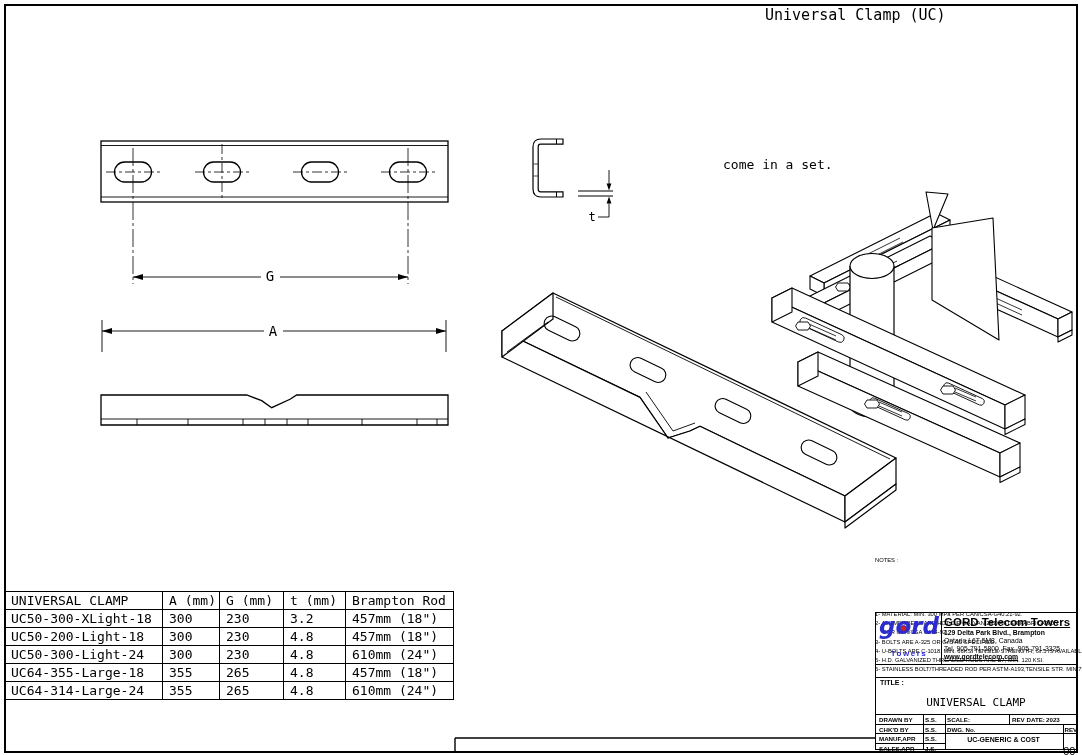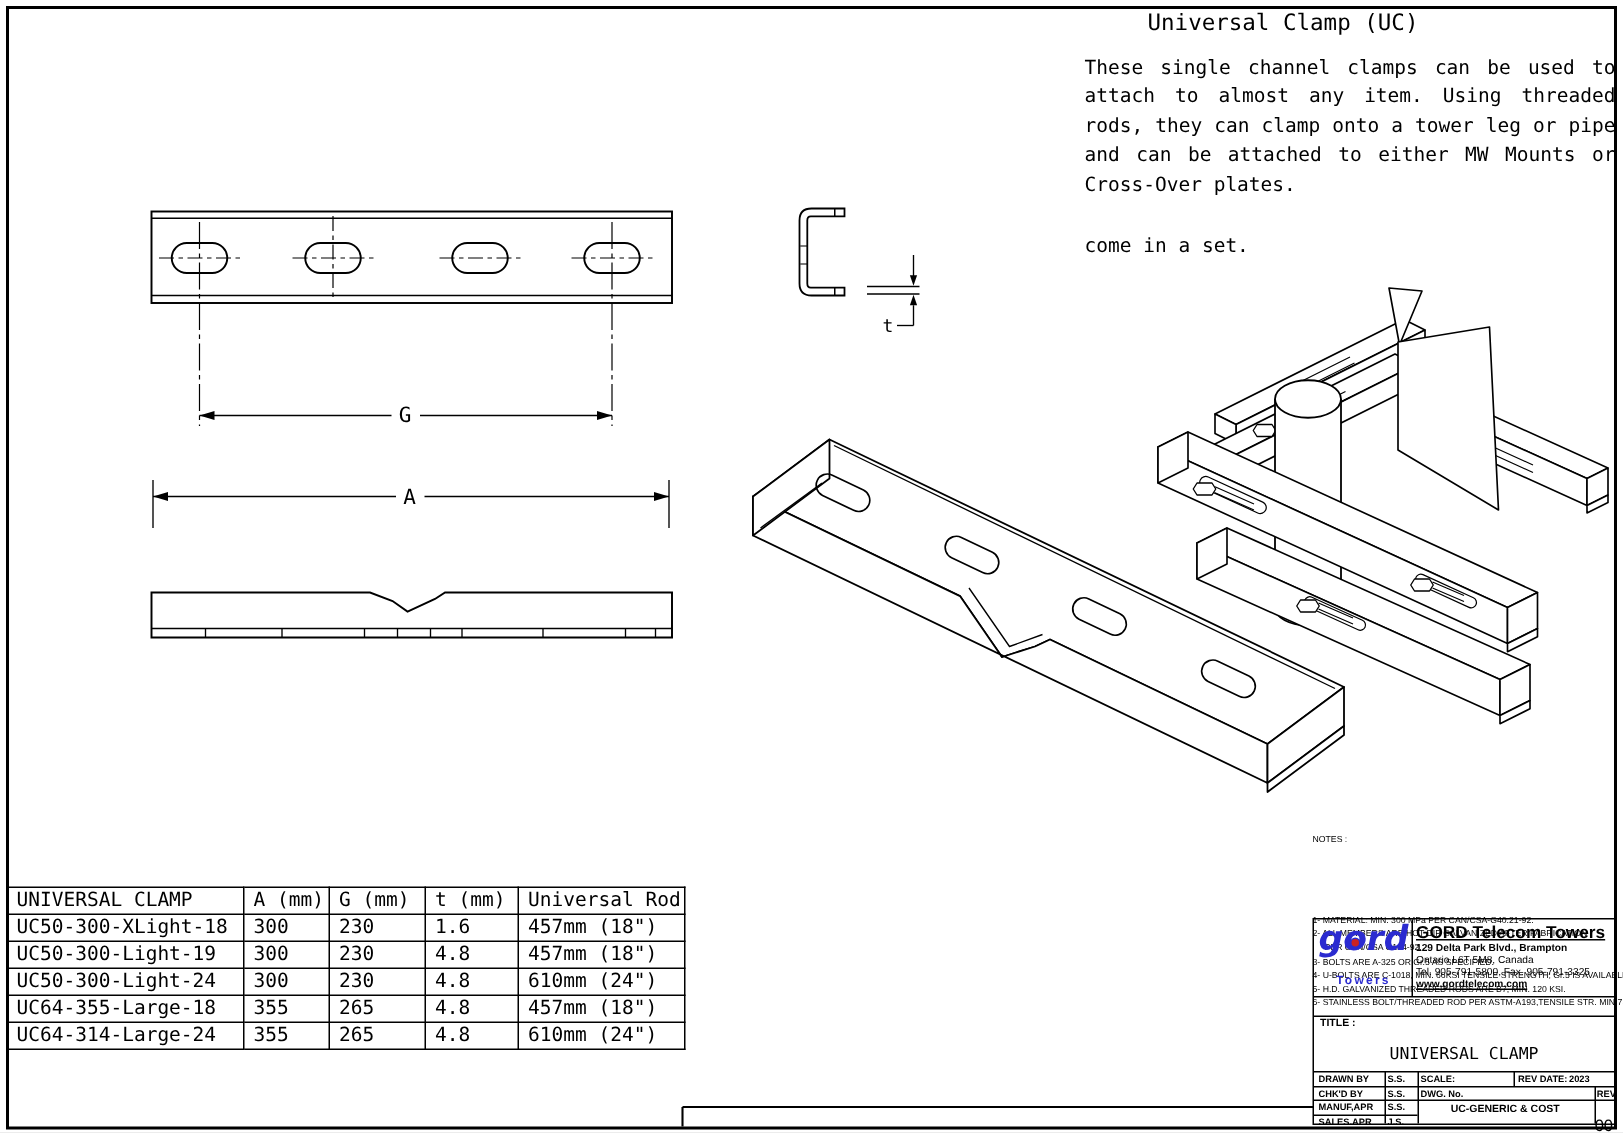--- a/index.html
+++ b/index.html
@@ -201,62 +201,54 @@
 
     <g stroke="#000" stroke-width="1.4">
       <line x1="455" y1="738" x2="876" y2="738"></line>
       <line x1="455" y1="738" x2="455" y2="751"></line>
     </g>
   </svg>
 
   <div class="frame"></div>
 
   <div class="desc-title">Universal Clamp (UC)</div>
-  <div class="desc-par" id="para1">
-
-  <div>These single channel clamps can be used to</div>
-      <div>attach to almost any item. Using threaded</div>
-      <div>rods, they can clamp onto a tower leg or pipe</div>
-      <div>and can be attached to either MW Mounts or</div>
-      <div>Cross-Over plates.</div>
-    </div>
   <div class="desc-par" id="para2">
 
       <div>come in a set.</div>
     </div>
 
   <table class="spec">
     <colgroup>
       <col style="width:158px">
         <col style="width:57px">
         <col style="width:64px">
       <col style="width:62px">
         <col style="width:108px">
     </colgroup>
     <thead>
       <tr>
         <th>UNIVERSAL CLAMP</th>
         <th>A (mm)</th>
         <th>G (mm)</th>
         <th>t (mm)</th>
-        <th>Universal Rod</th>
+        <th>Brampton Rod</th>
       </tr>
     </thead>
     <tbody>
 
         <tr>
           <td>UC50-300-XLight-18</td>
           <td>300</td>
           <td>230</td>
-          <td>1.6</td>
+          <td>3.2</td>
           <td>457mm (18")</td>
         </tr>
 
         <tr>
-          <td>UC50-300-Light-19</td>
+          <td>UC50-200-Light-18</td>
           <td>300</td>
           <td>230</td>
           <td>4.8</td>
           <td>457mm (18")</td>
         </tr>
 
         <tr>
           <td>UC50-300-Light-24</td>
           <td>300</td>
           <td>230</td>

